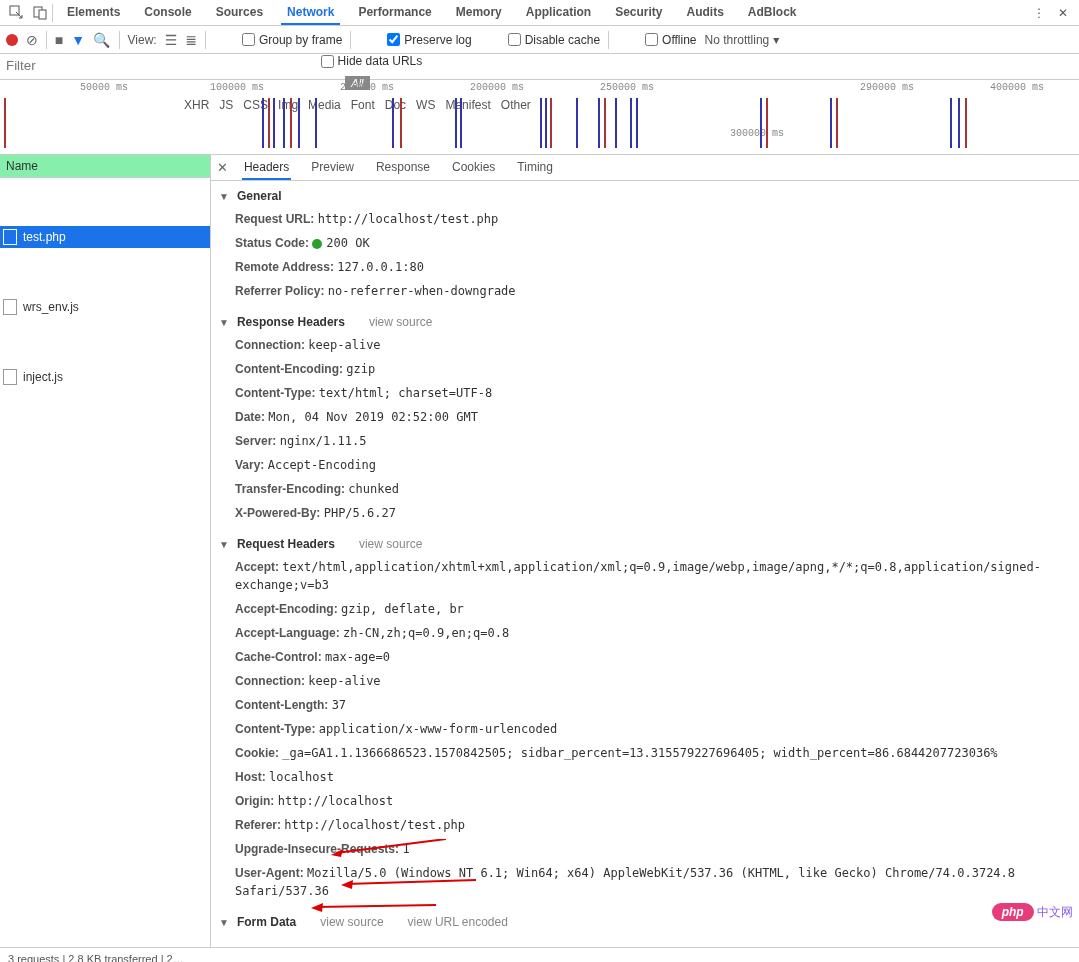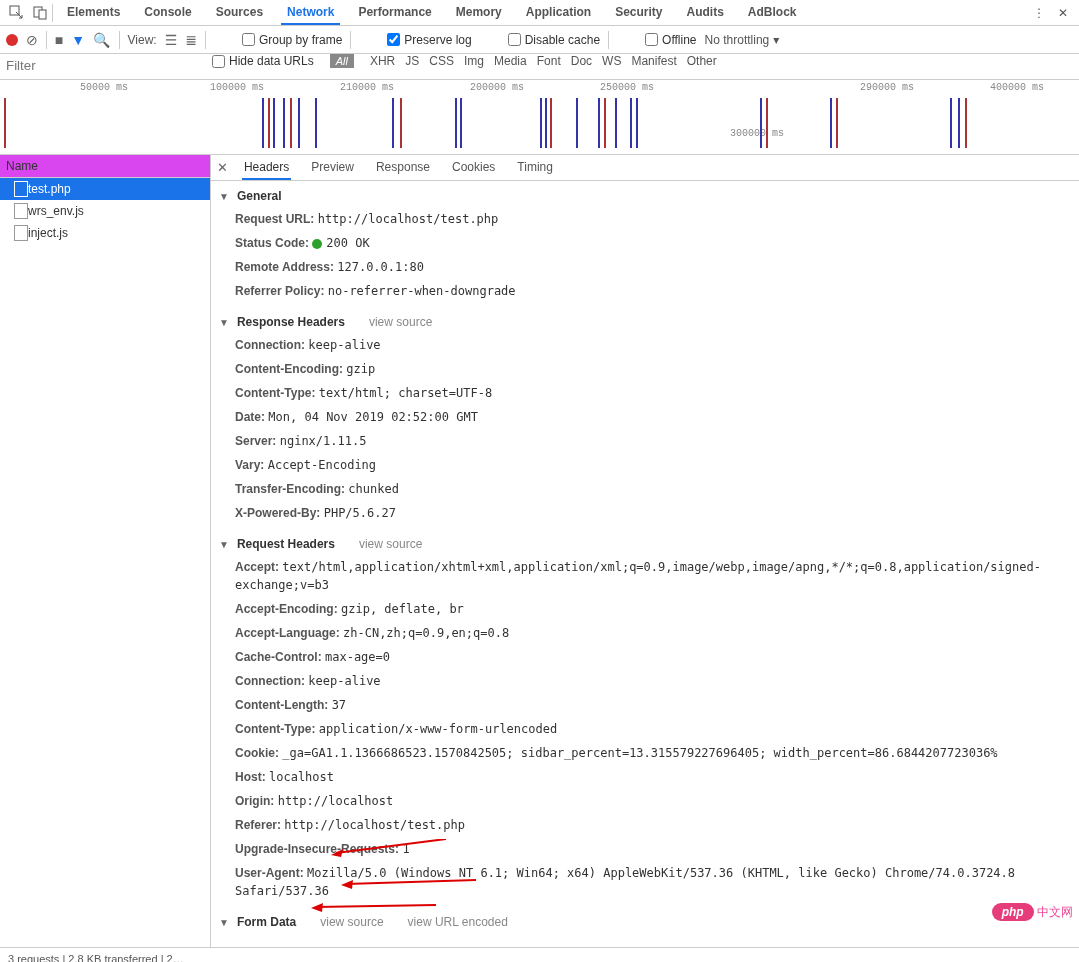--- a/index.html
+++ b/index.html
@@ -12,53 +12,53 @@
 .toolbar-sub { display: flex; align-items: center; height: 28px; border-bottom: 1px solid #ccc; padding: 0 6px; gap: 8px; }
 .sep { width: 1px; height: 18px; background: #ccc; }
 .dot-red { width: 12px; height: 12px; border-radius: 50%; background: #d92f2f; }
 .sub-icon { color: #666; cursor: pointer; font-size: 14px; }
 .view-lbl { color: #555; }
 .chk { display: flex; align-items: center; gap: 4px; color: #333; margin-left: 28px; }
 .chk input { margin: 0; }
 .select-throttle { color: #555; display: flex; align-items: center; gap: 4px; }
 .filter-row { display: flex; align-items: flex-start; height: 26px; border-bottom: 1px solid #ccc; }
 .filter-input { width: 178px; border: none; padding: 4px 6px; color: #888; outline: none; }
-.filter-right { display: flex; align-items: center; gap: 16px; padding: 0 6px; }
+.filter-right { display: flex; align-items: center; gap: 8px; padding: 0 6px; flex-direction: column; }
 .pill { background: #888; color: #fff; border-radius: 0; padding: 1px 6px; font-size: 11px; font-style: italic; }
 .ftype { color: #555; cursor: pointer; }
 .timeline { height: 75px; border-bottom: 1px solid #ccc; position: relative; overflow: hidden; }
 .timeline .ticks { display: flex; position: absolute; top: 2px; width: 100%; font-size: 10px; color: #888; }
 .timeline .tick { position: absolute; font-family: Liberation Mono, monospace; }
 .timeline .bars { position: absolute; top: 18px; bottom: 0; width: 100%; }
 .timeline .bar { position: absolute; top: 0; bottom: 6px; width: 2px; }
 .split { display: flex; height: 792px; }
 .pane-left { width: 211px; border-right: 1px solid #ccc; display: flex; flex-direction: column; }
-.col-hdr { padding: 4px 6px; border-bottom: 1px solid #ccc; color: #333; background: #d946ef; }
-.req-item { padding: 3px 14px; display: flex; align-items: center; cursor: pointer; }
+.col-hdr { padding: 4px 6px; border-bottom: 1px solid #ccc; color: #333; background: #86efac; }
+.req-item { padding: 3px 3px; display: flex; align-items: center; gap: 6px; cursor: pointer; margin-top: 48px; }
 .req-item.selected { background: #1a73e8; color: #fff; }
 .file-ico { width: 14px; height: 16px; border: 1px solid #999; background: #fff; position: relative; }
 .file-ico.sel { border-color: #fff; background: transparent; }
 .pane-right { flex: 1; overflow: auto; position: relative; }
 .pane-tabs { display: flex; align-items: center; height: 26px; border-bottom: 1px solid #ccc; padding: 0 6px; gap: 14px; }
 .close-x { color: #666; cursor: pointer; font-size: 13px; }
 .ptab { color: #555; cursor: pointer; padding: 4px 2px; }
 .ptab.active { color: #333; border-bottom: 2px solid #1a73e8; }
 .section { padding: 4px 0; }
 .sec-hdr { padding: 4px 8px; font-weight: bold; color: #333; display: flex; align-items: center; gap: 8px; }
 .sec-hdr .caret { color: #666; font-size: 10px; }
 .sec-hdr .link { font-weight: normal; color: #888; cursor: pointer; margin-left: 16px; }
 .kv { padding: 3px 8px 3px 24px; font-family: inherit; line-height: 1.5; }
 .kv .k { font-weight: bold; color: #555; }
 .kv .v { font-family: Consolas, monospace; color: #333; }
 .status-dot { width: 10px; height: 10px; border-radius: 50%; background: #2ca02c; display: inline-block; margin-right: 4px; vertical-align: middle; }
 .arrow { position: absolute; }
 .status-bar { height: 22px; border-top: 1px solid #ccc; padding: 3px 8px; color: #555; font-size: 11px; display: flex; align-items: center; }
 .watermark { position: absolute; right: 6px; bottom: 26px; }
 .wm-pill { background: #e63c7a; color: #fff; font-weight: bold; font-style: italic; padding: 2px 10px; border-radius: 10px; display: inline-block; }
-.wm-txt { color: #ec4899; font-size: 12px; }
+.wm-txt { color: #8b5cf6; font-size: 12px; }
 </style>
 </head>
 <body>
 
 <div class="toolbar-main">
   <div class="icon">
       <svg width="15" height="15" viewBox="0 0 15 15">
         <rect x="1" y="1" width="9" height="9" fill="none" stroke="#555"></rect>
         <path d="M7 7 L13 13 M10 13 L13 13 L13 10" stroke="#555" fill="none"></path>
       </svg>

